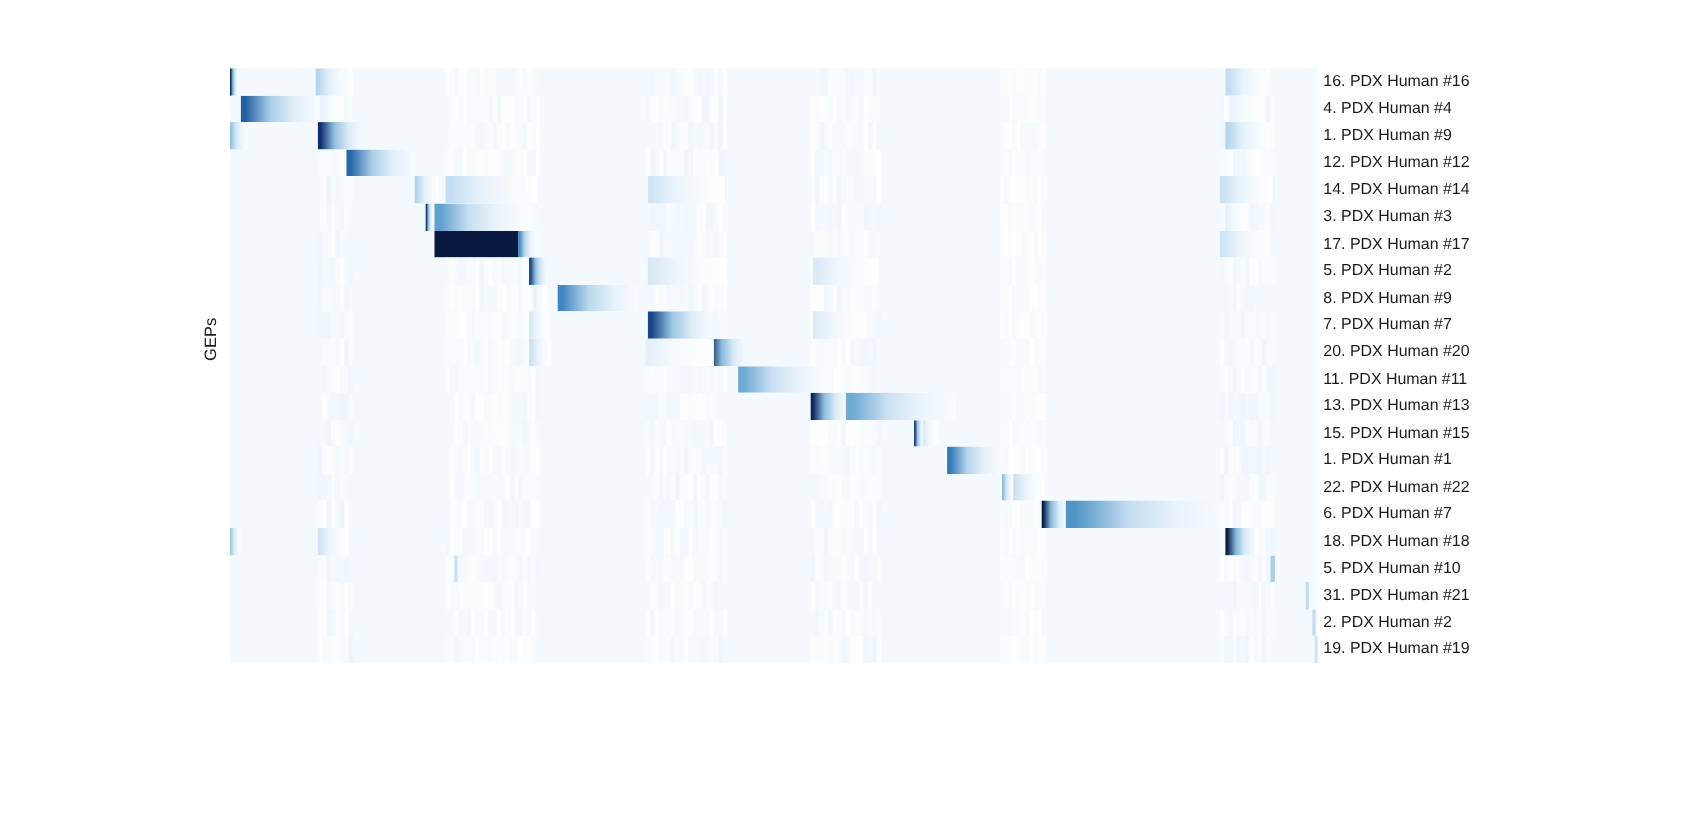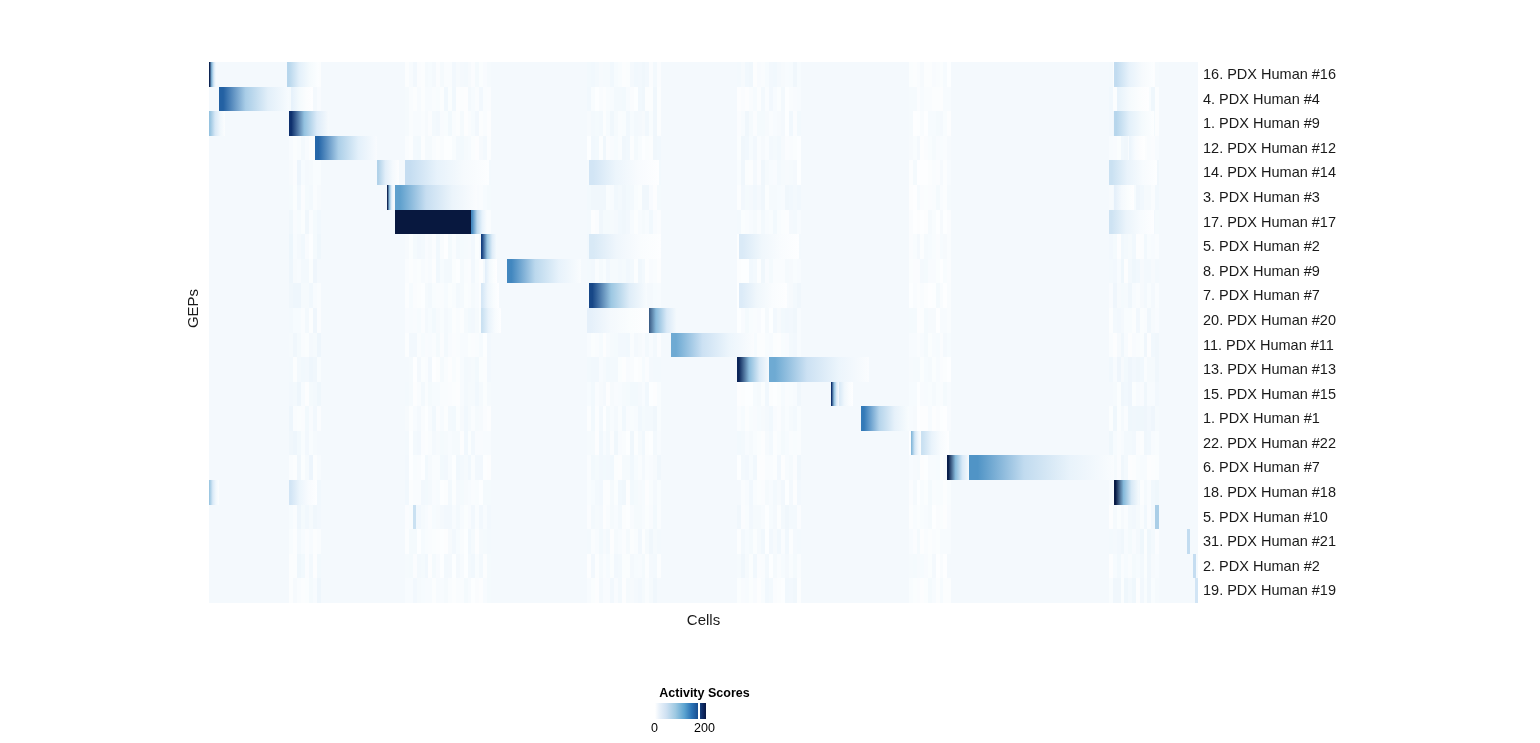--- a/index.html
+++ b/index.html
@@ -2224,25 +2224,15 @@
       <div class="row-label" style="top: 344.273px;">1. PDX Human #1</div>
       <div class="row-label" style="top: 368.864px;">22. PDX Human #22</div>
       <div class="row-label" style="top: 393.455px;">6. PDX Human #7</div>
       <div class="row-label" style="top: 418.045px;">18. PDX Human #18</div>
       <div class="row-label" style="top: 442.636px;">5. PDX Human #10</div>
       <div class="row-label" style="top: 467.227px;">31. PDX Human #21</div>
       <div class="row-label" style="top: 491.818px;">2. PDX Human #2</div>
       <div class="row-label" style="top: 516.409px;">19. PDX Human #19</div>
     </div>
 
-  <div id="xlabel">Cells</div>
 
-  <div id="legend">
-    <div id="legend-title">Activity Scores</div>
-    <div id="legend-bar">
-      <div id="legend-bar-grad"></div>
-    </div>
-  <div class="legend-ticklabel" style="left: 11px;">0</div>
-      <div class="legend-tick" style="left: 58.095px;"></div>
-      <div class="legend-ticklabel" style="left: 54.095px;">200</div>
-    </div>
 
 </div>
 
 </body></html>

